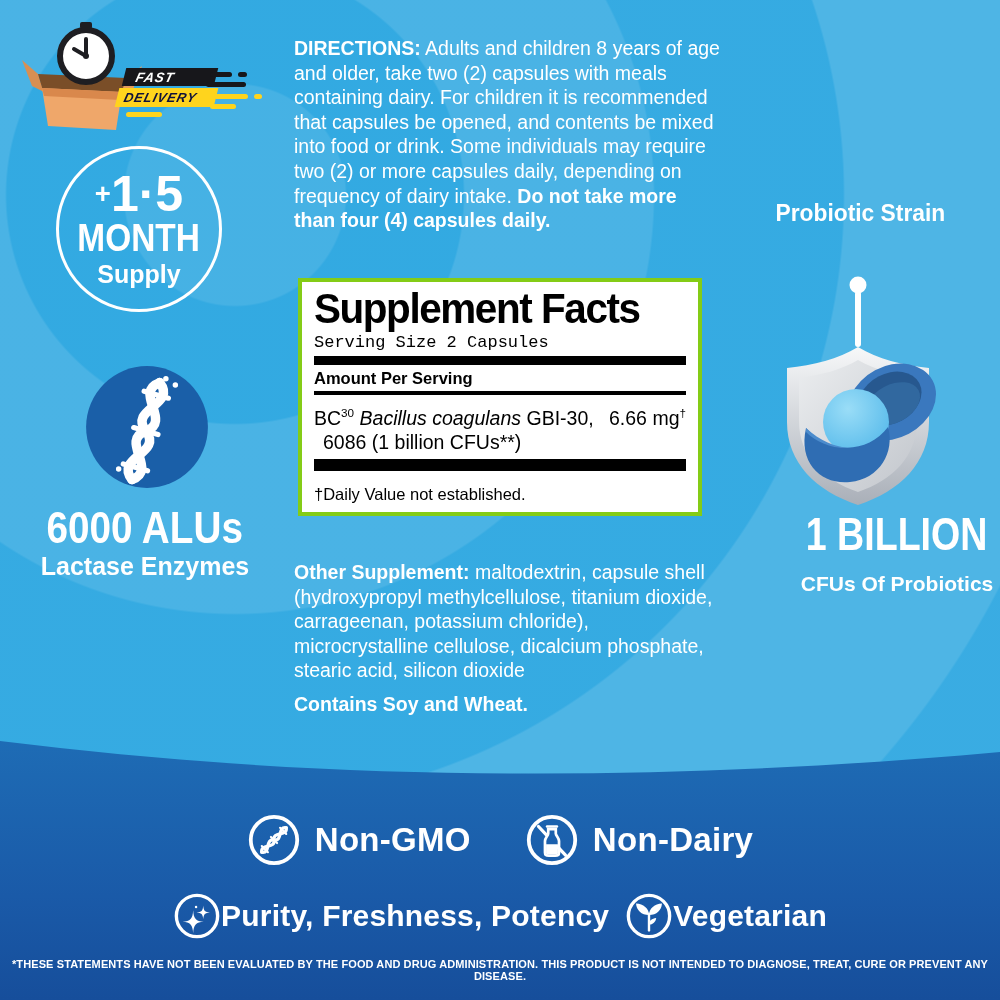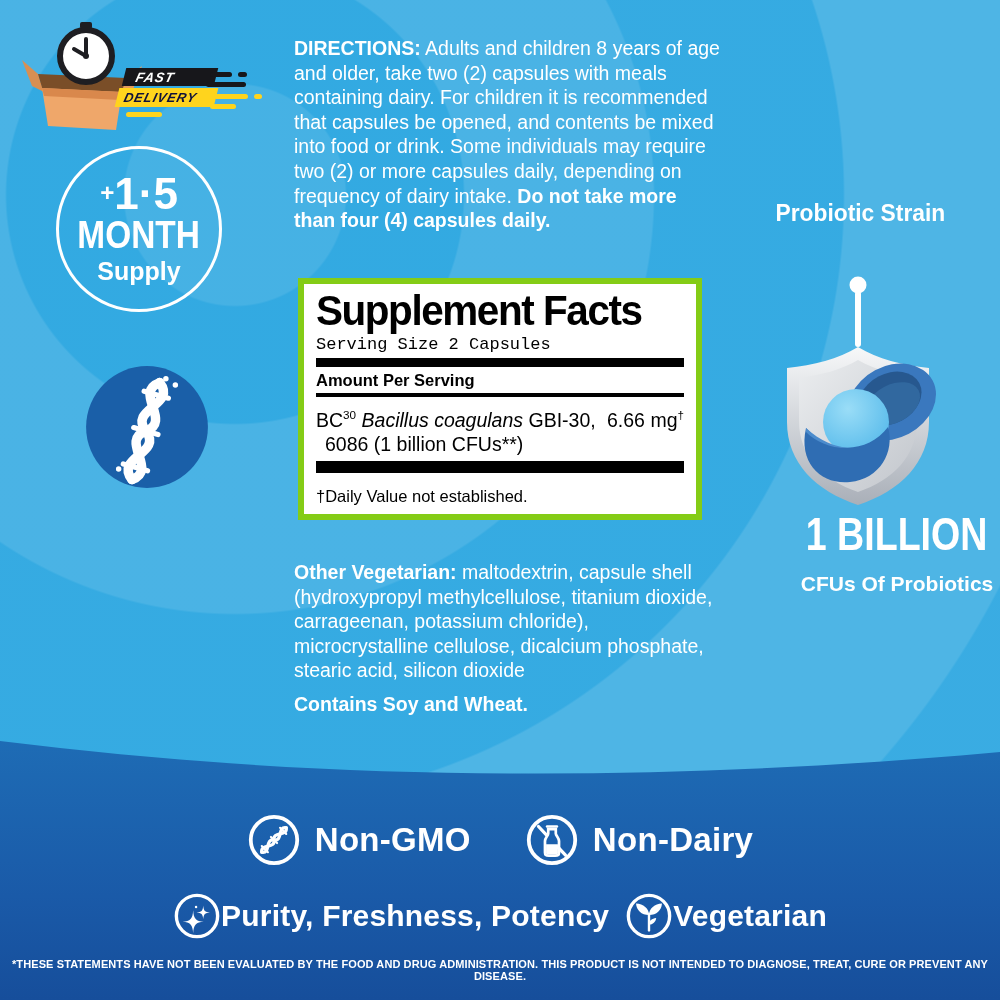--- a/index.html
+++ b/index.html
@@ -23,39 +23,39 @@
           font-style:italic;font-weight:800;letter-spacing:1px;transform:skewX(-14deg);}
   .stripe-fast{left:106px;top:46px;width:80px;height:18px;background:#17171B;
                color:#fff;font-size:13.5px;padding-left:12px;}
   .stripe-delivery{left:99px;top:66px;width:92px;height:19px;background:#FFD41D;
                color:#10123A;font-size:13px;padding-left:7px;}
   .dash{position:absolute;height:5px;border-radius:3px;}
   
   .month{position:absolute;left:56px;top:146px;width:166px;height:166px;border:3px solid #fff;
          border-radius:50%;box-sizing:border-box;display:flex;flex-direction:column;
          align-items:center;justify-content:center;color:#fff;text-align:center;}
-  .month .v{font-size:44px;font-weight:800;line-height:1;}
+  .month .v{font-size:50px;font-weight:800;line-height:1;}
   .month .v sup{font-size:55%;vertical-align:8px;font-weight:800;}
   .month .u{font-size:38px;font-weight:800;line-height:1.05;}
   .month .s{font-size:25px;font-weight:700;line-height:1.2;}
   
   .dna-badge{position:absolute;left:84px;top:364px;}
   .lactase{position:absolute;left:10px;top:506px;width:270px;text-align:center;color:#fff;}
   .lactase .v{font-size:44px;font-weight:800;line-height:1.0;}
   .lactase .l{font-size:25px;font-weight:700;line-height:1.3;}
   
   .directions{position:absolute;left:294px;top:36px;width:426px;color:#fff;
               font-size:19.5px;line-height:24.6px;}
   .directions b,.oi b{font-weight:800;}
   .oi{position:absolute;left:294px;top:560px;width:428px;color:#fff;
       font-size:19.5px;line-height:24.6px;}
   .contains{margin-top:9px;font-weight:800;}
   
   .sf{position:absolute;left:298px;top:278px;width:404px;background:#fff;color:#000;
-      border:6px solid #84cc16;box-sizing:border-box;padding:5px 12px 8px;}
+      border:4px solid #84cc16;box-sizing:border-box;padding:5px 12px 8px;}
   .sf-title{font-size:43px;font-weight:800;letter-spacing:-1.5px;line-height:1.0;
             transform:scaleX(0.94);transform-origin:left;white-space:nowrap;}
   .sf-serving{font-size:17px;margin-top:3px;font-family:Liberation Mono, monospace;}
   .bar-thick{height:9px;background:#000;margin-top:4px;}
   .bar-med{height:4px;background:#000;}
   .sf-head{font-size:16.5px;font-weight:700;padding:4px 0 3px;}
   .sf-row{position:relative;padding:6px 0 5px;border-bottom:3px solid #000;
           font-size:19.5px;line-height:24px;}
   .sf-row.last{border-bottom:none;}
   .sf-name{width:308px;}
@@ -150,20 +150,24 @@
         <line x1="48" y1="100" x2="72" y2="100" stroke-width="5"></line>
       </g>
       <g fill="#fff">
         <circle cx="78" cy="14" r="2.6"></circle>
           <circle cx="87" cy="20" r="2.6"></circle>
         <circle cx="33" cy="100" r="2.6"></circle>
           <circle cx="42" cy="106" r="2.6"></circle>
       </g>
     </svg>
   </div>
+  <div class="lactase">
+    <div class="v"><span class="cond" style="transform:scaleX(0.88);">6000 ALUs</span></div>
+    <div class="l">Lactase Enzymes</div>
+  </div>
 
   <div class="directions">
     <b>DIRECTIONS:</b><span> Adults and children 8 years of age and older, take two (2) capsules with meals containing dairy. For children it is recommended that capsules be opened, and contents be mixed into food or drink. Some individuals may require two (2) or more capsules daily, depending on frequency of dairy intake. </span><b>Do not take more than four (4) capsules daily.</b>
   </div>
 
   <div class="sf">
     <div class="sf-title">Supplement Facts</div>
     <div class="sf-serving">Serving Size 2 Capsules</div>
     <div class="bar-thick"></div>
     <div class="sf-head">Amount Per Serving</div>
@@ -173,21 +177,21 @@
         <span>BC</span><sup>30</sup><span class="it"> Bacillus coagulans</span><span> GBI-30,</span>
         <div class="sf-line2">6086 (1 billion CFUs**)</div>
       </div>
       <div class="sf-amt"><span>6.66 mg</span><sup>†</sup></div>
     </div>
     <div class="bar-thick" style="margin-top:0;"></div>
     <div class="sf-foot">†Daily Value not established.</div>
   </div>
 
   <div class="oi">
-    <b>Other Vegetarian:</b><span> maltodextrin, capsule shell (hydroxypropyl methylcellulose, titanium dioxide, carrageenan, potassium chloride), microcrystalline cellulose, dicalcium phosphate, stearic acid, silicon dioxide</span>
+    <b>Other Supplement:</b><span> maltodextrin, capsule shell (hydroxypropyl methylcellulose, titanium dioxide, carrageenan, potassium chloride), microcrystalline cellulose, dicalcium phosphate, stearic acid, silicon dioxide</span>
     <div class="contains">Contains Soy and Wheat.</div>
   </div>
 
   <div class="patented">
     <div class="st"><span class="cond" style="transform:scaleX(0.95);">Probiotic Strain</span></div>
   </div>
 
   <div class="shield-wrap">
     <svg width="240" height="242" viewBox="0 0 240 242">
       <defs>

